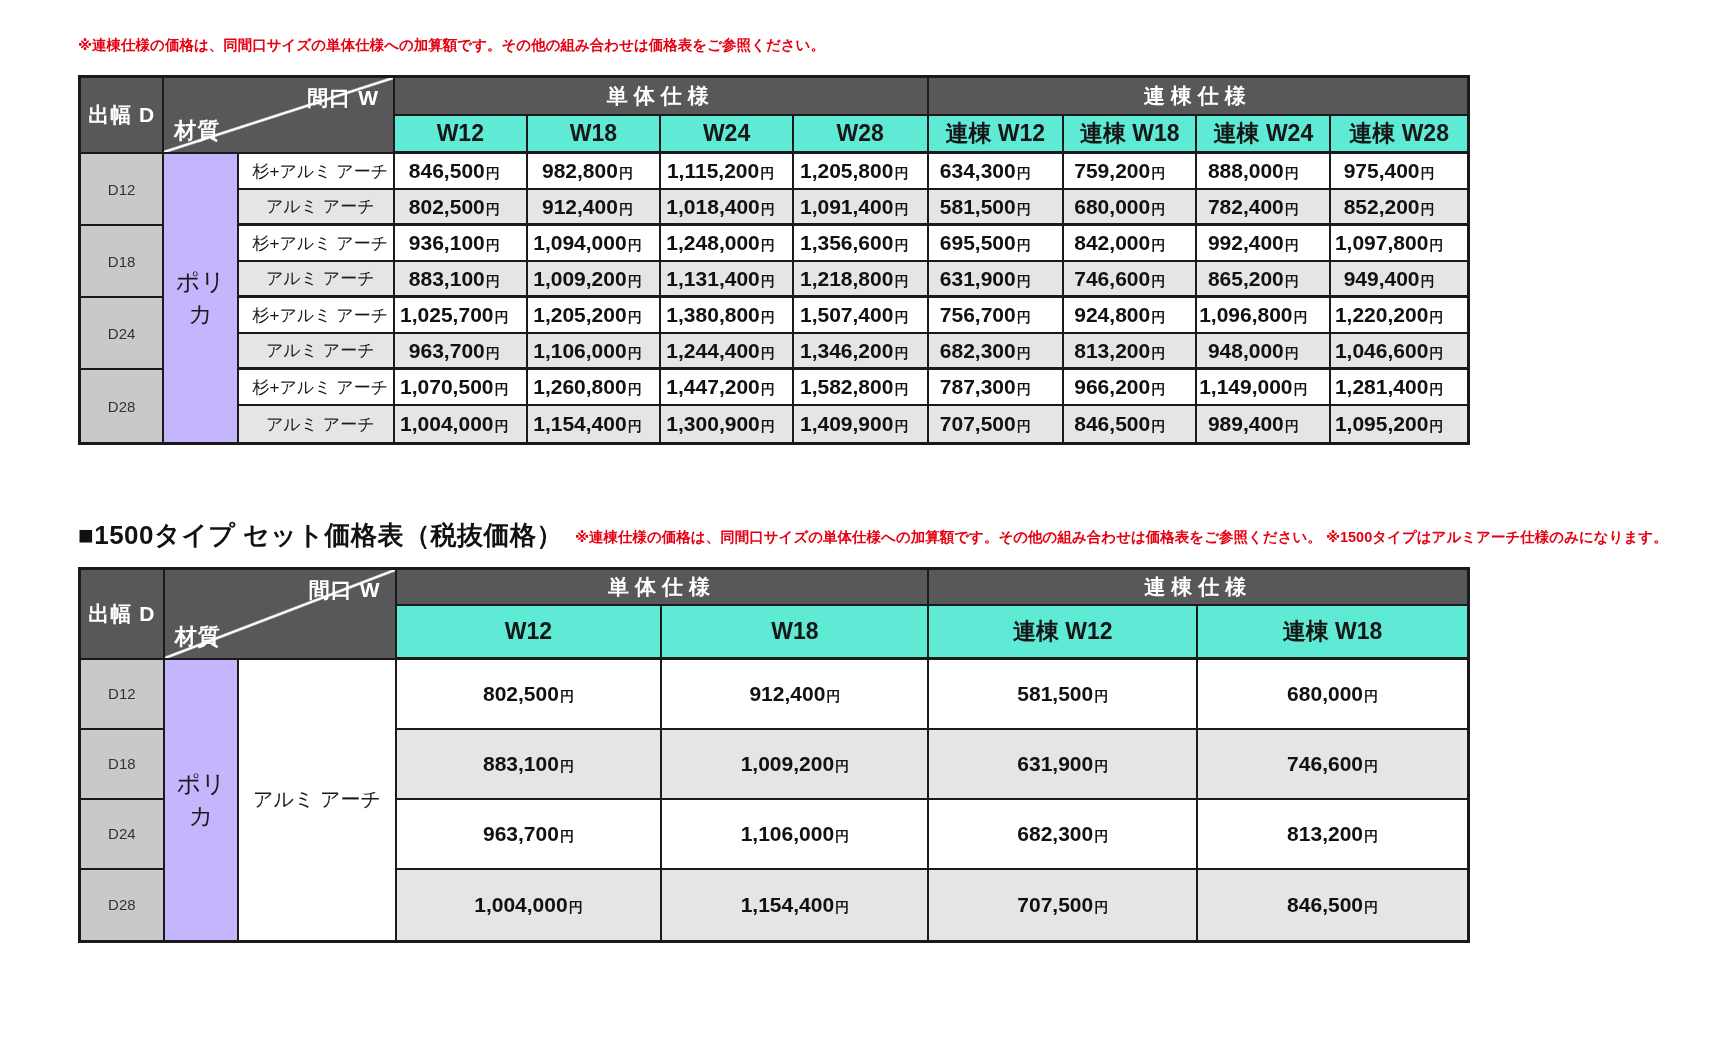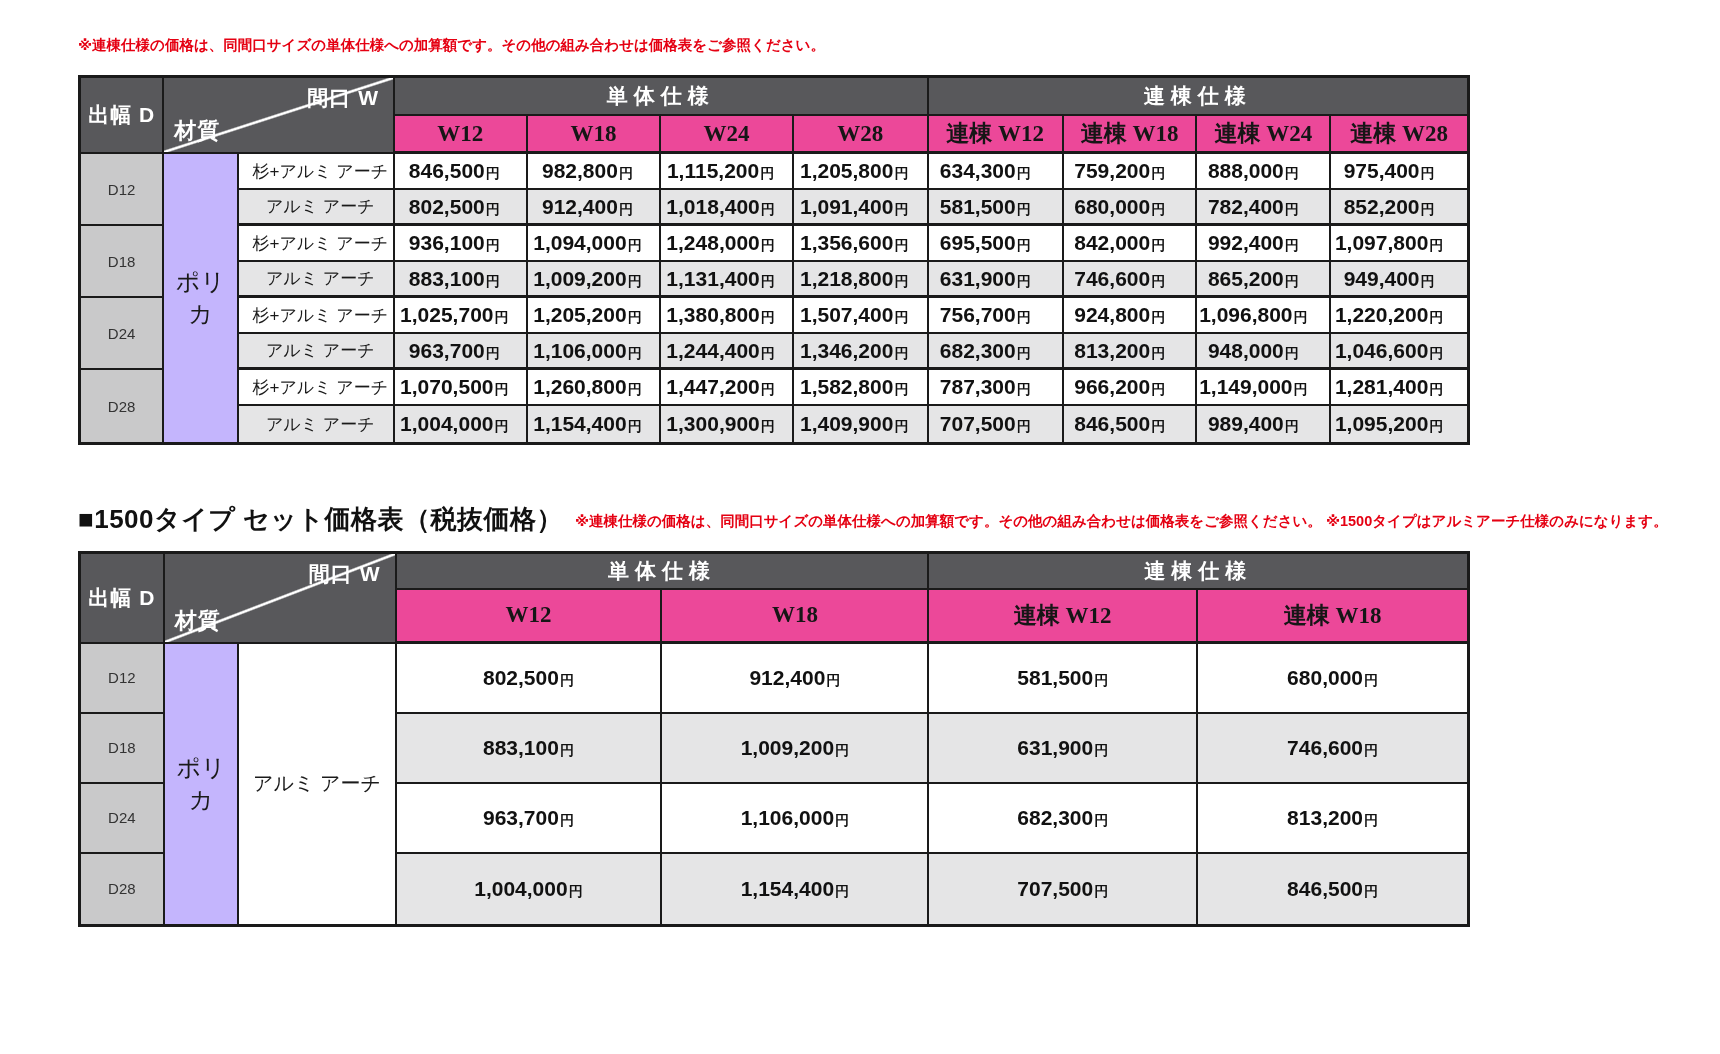--- a/index.html
+++ b/index.html
@@ -9,42 +9,42 @@
     color:#1a1a1a;
     width:1720px; min-height:1054px;
   }
   .page { width:1392px; margin-left:78px; padding-top:36px; }
 
   
   .title-row { display:flex; align-items:flex-end; gap:12px; margin-bottom:16px; }
   .doc-title { font-size:26px; font-weight:bold; color:#111; line-height:1.15; white-space:nowrap; letter-spacing:0.5px; }
   .doc-note { font-size:14.5px; font-weight:bold; color:#e50012; padding-bottom:4px; white-space:nowrap; }
 
-  .section-1500 { margin-top:60px; }
+  .section-1500 { margin-top:76px; }
 
   
   table.price { border-collapse:separate; border-spacing:0; table-layout:fixed; border:3px solid #1a1a1a; }
   table.price th, table.price td {
     border-right:2px solid #1a1a1a; border-bottom:2px solid #1a1a1a;
     text-align:center; vertical-align:middle; overflow:hidden;
   }
   table.price tr > *:last-child { border-right:none; }
 
   
   th.dark { background:#58585b; color:#fff; font-size:21px; font-weight:bold; }
   th.group { letter-spacing:6px; border-right-color:#fff; border-bottom-color:#fff; }
   th.corner-depth { border-right-color:#fff; border-bottom:3px solid #1a1a1a; letter-spacing:1px; }
   th.diag { position:relative; border-right-color:#fff; border-bottom:3px solid #1a1a1a; }
   th.diag .line { position:absolute; left:0; top:0; right:0; bottom:0;
     background:linear-gradient(to bottom right, transparent calc(50% - 2px), #fff calc(50% - 0.6px), #fff calc(50% + 0.6px), transparent calc(50% + 2px)); }
   th.diag .w-label { position:absolute; top:6px; right:14px; font-size:21px; font-weight:bold; color:#fff; letter-spacing:1px; }
   th.diag .m-label { position:absolute; bottom:6px; left:10px; font-size:22px; font-weight:bold; color:#fff; letter-spacing:1px; }
 
   
-  tr.subrow th { background:#ec4899; color:#161616; font-size:23px; font-weight:bold; border-bottom:3px solid #1a1a1a;font-family:Liberation Serif, serif; }
+  tr.subrow th { background:#5eead4; color:#161616; font-size:23px; font-weight:bold; border-bottom:3px solid #1a1a1a; }
 
   
   th.depth { background:#c9c9ca; color:#333; font-size:15px; font-weight:normal; }
   td.material { background:#c4b5fd; font-size:24px; color:#1a1a1a; }
   td.spec { background:#fff; text-align:left; padding-left:9px; font-size:17px; color:#1a1a1a; }
   td.price { background:#fff; text-align:right; padding-right:12px; font-size:21px; font-weight:bold; color:#111; }
   td.price.linked { padding-right:20px; }
   .yen { font-size:14px; font-weight:bold; margin-left:1px; }
   tr.alt td.spec, tr.alt td.price { background:#e5e5e6; }
   tr.g-end > th, tr.g-end > td { border-bottom-width:3px; }

